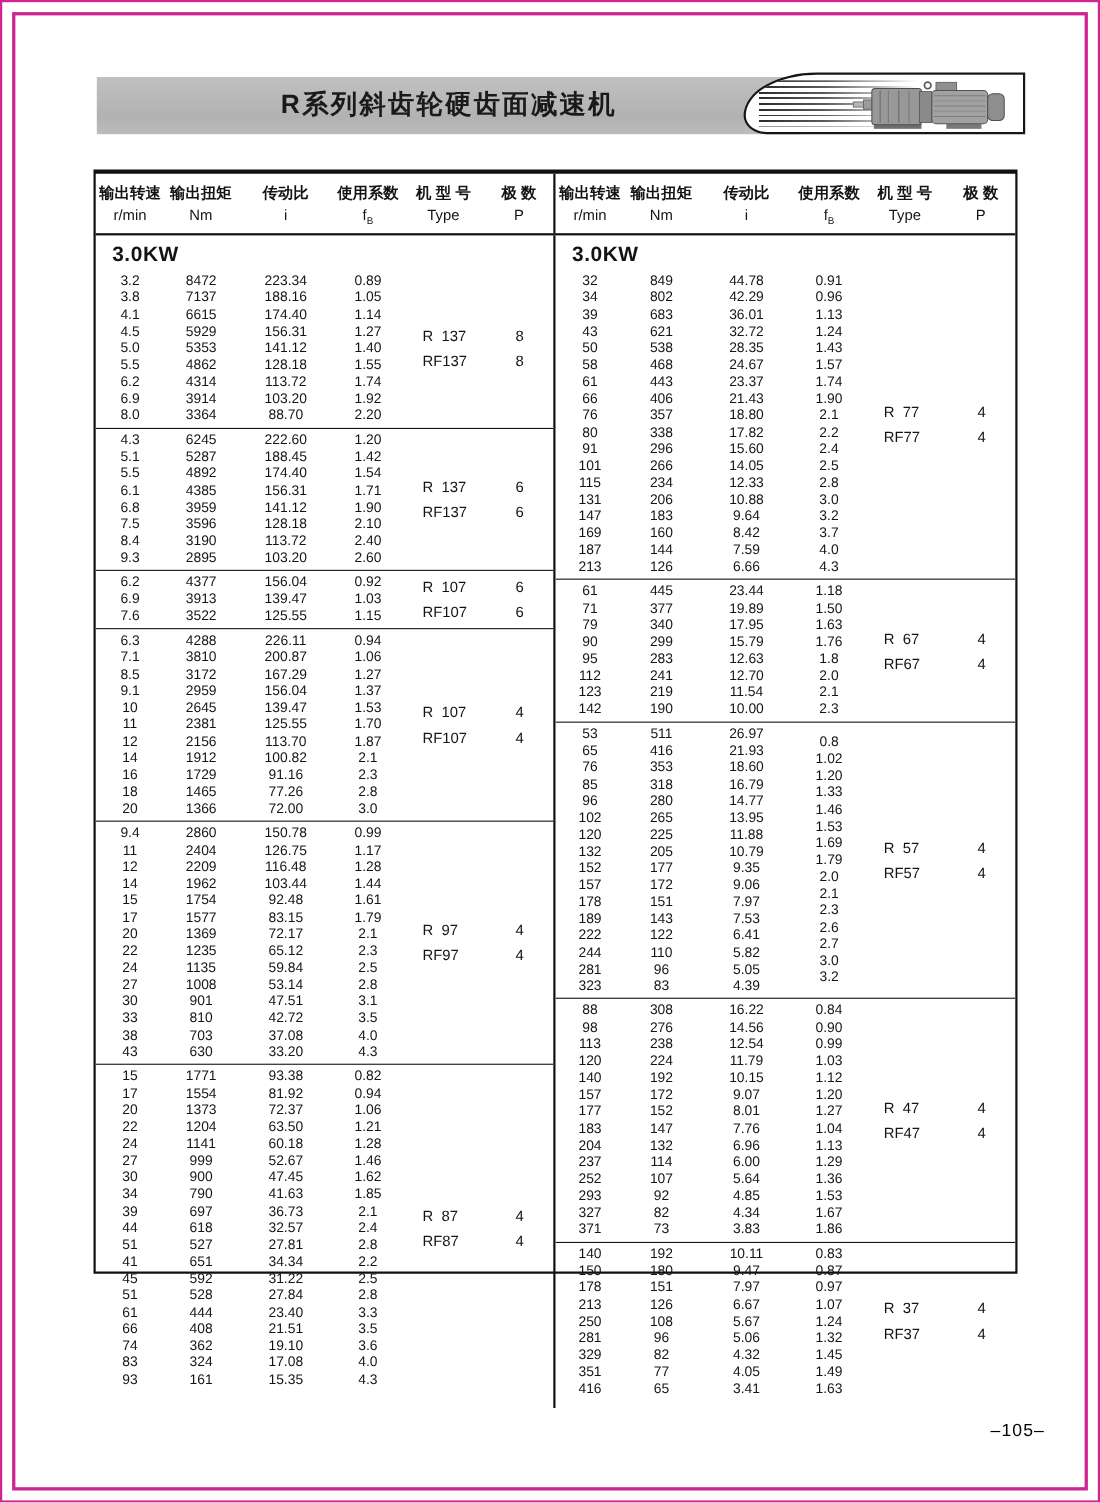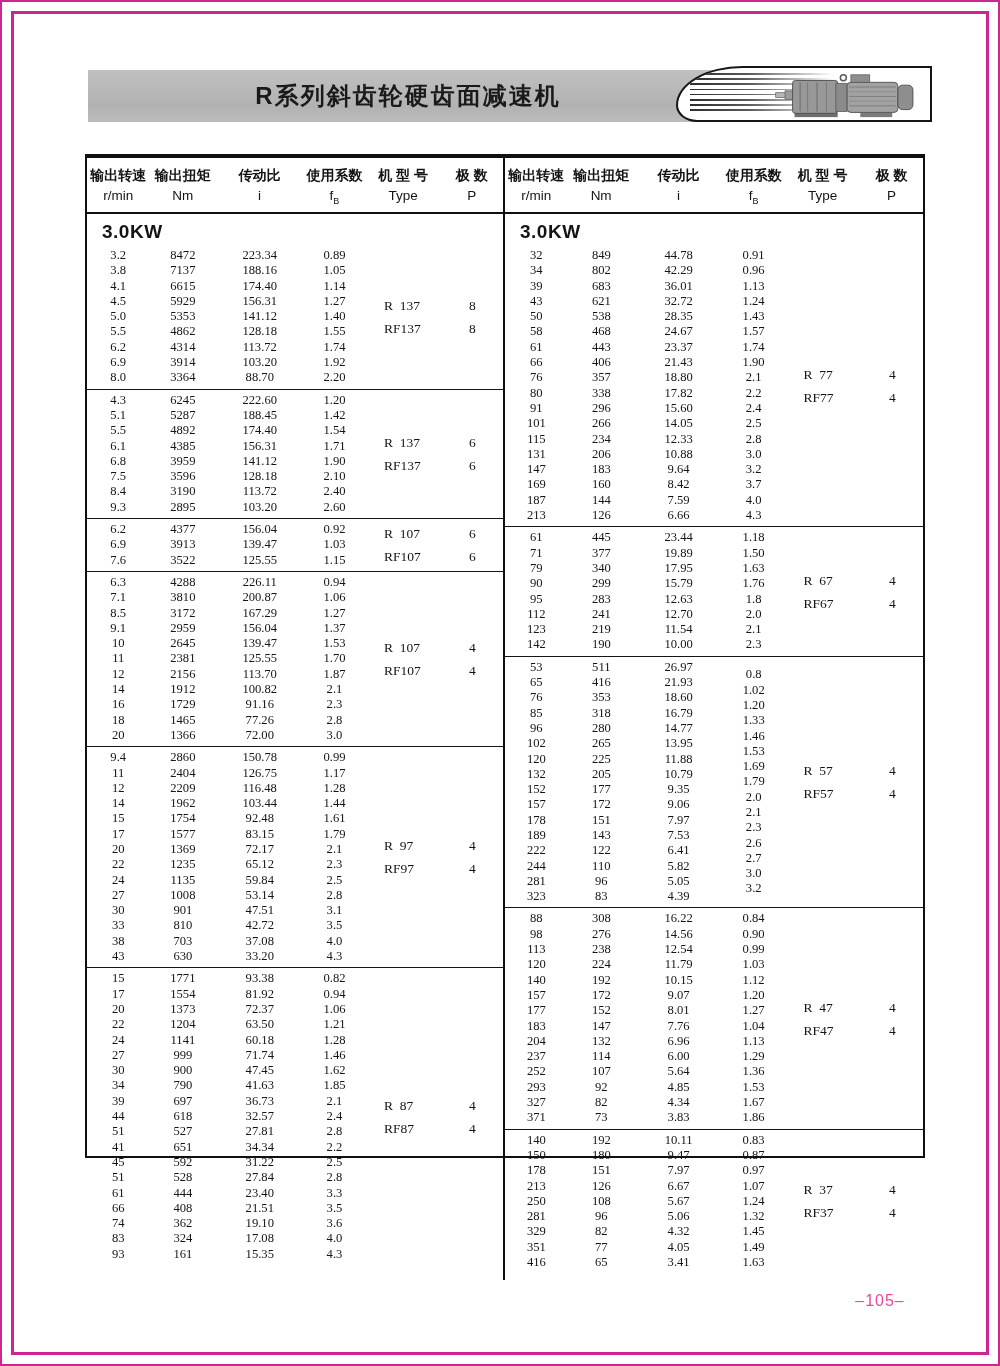--- a/index.html
+++ b/index.html
@@ -37,34 +37,34 @@
   .hlab{text-align:center;font-weight:bold;font-size:14px;line-height:21px;white-space:nowrap;}
   .hunit{text-align:center;font-size:13.5px;line-height:20px;}
   .hunit sub{font-size:9px;}
 
   .tbody{display:flex;height:1066px;}
   .tbody-half{width:50%;box-sizing:border-box;display:flex;flex-direction:column;overflow:hidden;}
   .tbody-half.lefthalf{border-right:2px solid #101010;}
 
   .power{font-size:19px;font-weight:bold;padding:7px 11px 2px 15px;letter-spacing:0.5px;}
 
-  .section{position:relative;padding:3px 0;font-family:Liberation Serif, serif;}
+  .section{position:relative;padding:3px 0;}
   .section + .section{border-top:1.5px solid #141414;}
   .rows{width:67%;}
   .row{display:grid;grid-template-columns:22.4% 24% 31.2% 22.4%;}
   .cell{text-align:center;font-size:12.6px;line-height:15.3px;white-space:nowrap;}
   .fbcol{position:absolute;left:52%;top:3px;width:15%;padding-top:7.6px;text-align:center;}
   .fbcol .cell{display:block;}
   .typeblock{position:absolute;left:69%;right:2px;top:50%;transform:translateY(-50%);}
   .typeline{display:flex;align-items:center;line-height:23px;}
   .tlabel{flex:1;text-align:left;padding-left:10px;font-size:13.5px;white-space:pre;}
   .tp{width:45%;text-align:center;font-size:13.5px;}
 
-  .pagenum{position:absolute;left:810px;top:1292px;width:140px;text-align:center;
-    font-size:16px;letter-spacing:1px;color:#ec4899;}
+  .pagenum{position:absolute;left:810px;top:1292px;width:140px;text-align:right;
+    font-size:16px;letter-spacing:1px;color:#000000;}
 </style>
 </head>
 <body>
 
 <div class="frame-outer"></div>
 <div class="frame-inner"></div>
 
 <div class="banner">
   <div class="banner-bar"></div>
   <div class="banner-title">R系列斜齿轮硬齿面减速机</div>
@@ -514,21 +514,21 @@
               </div>
               <div class="row">
                 <span class="cell">24</span>
                 <span class="cell">1141</span>
                 <span class="cell">60.18</span>
                 <span class="cell">1.28</span>
               </div>
               <div class="row">
                 <span class="cell">27</span>
                 <span class="cell">999</span>
-                <span class="cell">71.74</span>
+                <span class="cell">52.67</span>
                 <span class="cell">1.46</span>
               </div>
               <div class="row">
                 <span class="cell">30</span>
                 <span class="cell">900</span>
                 <span class="cell">47.45</span>
                 <span class="cell">1.62</span>
               </div>
               <div class="row">
                 <span class="cell">34</span>

